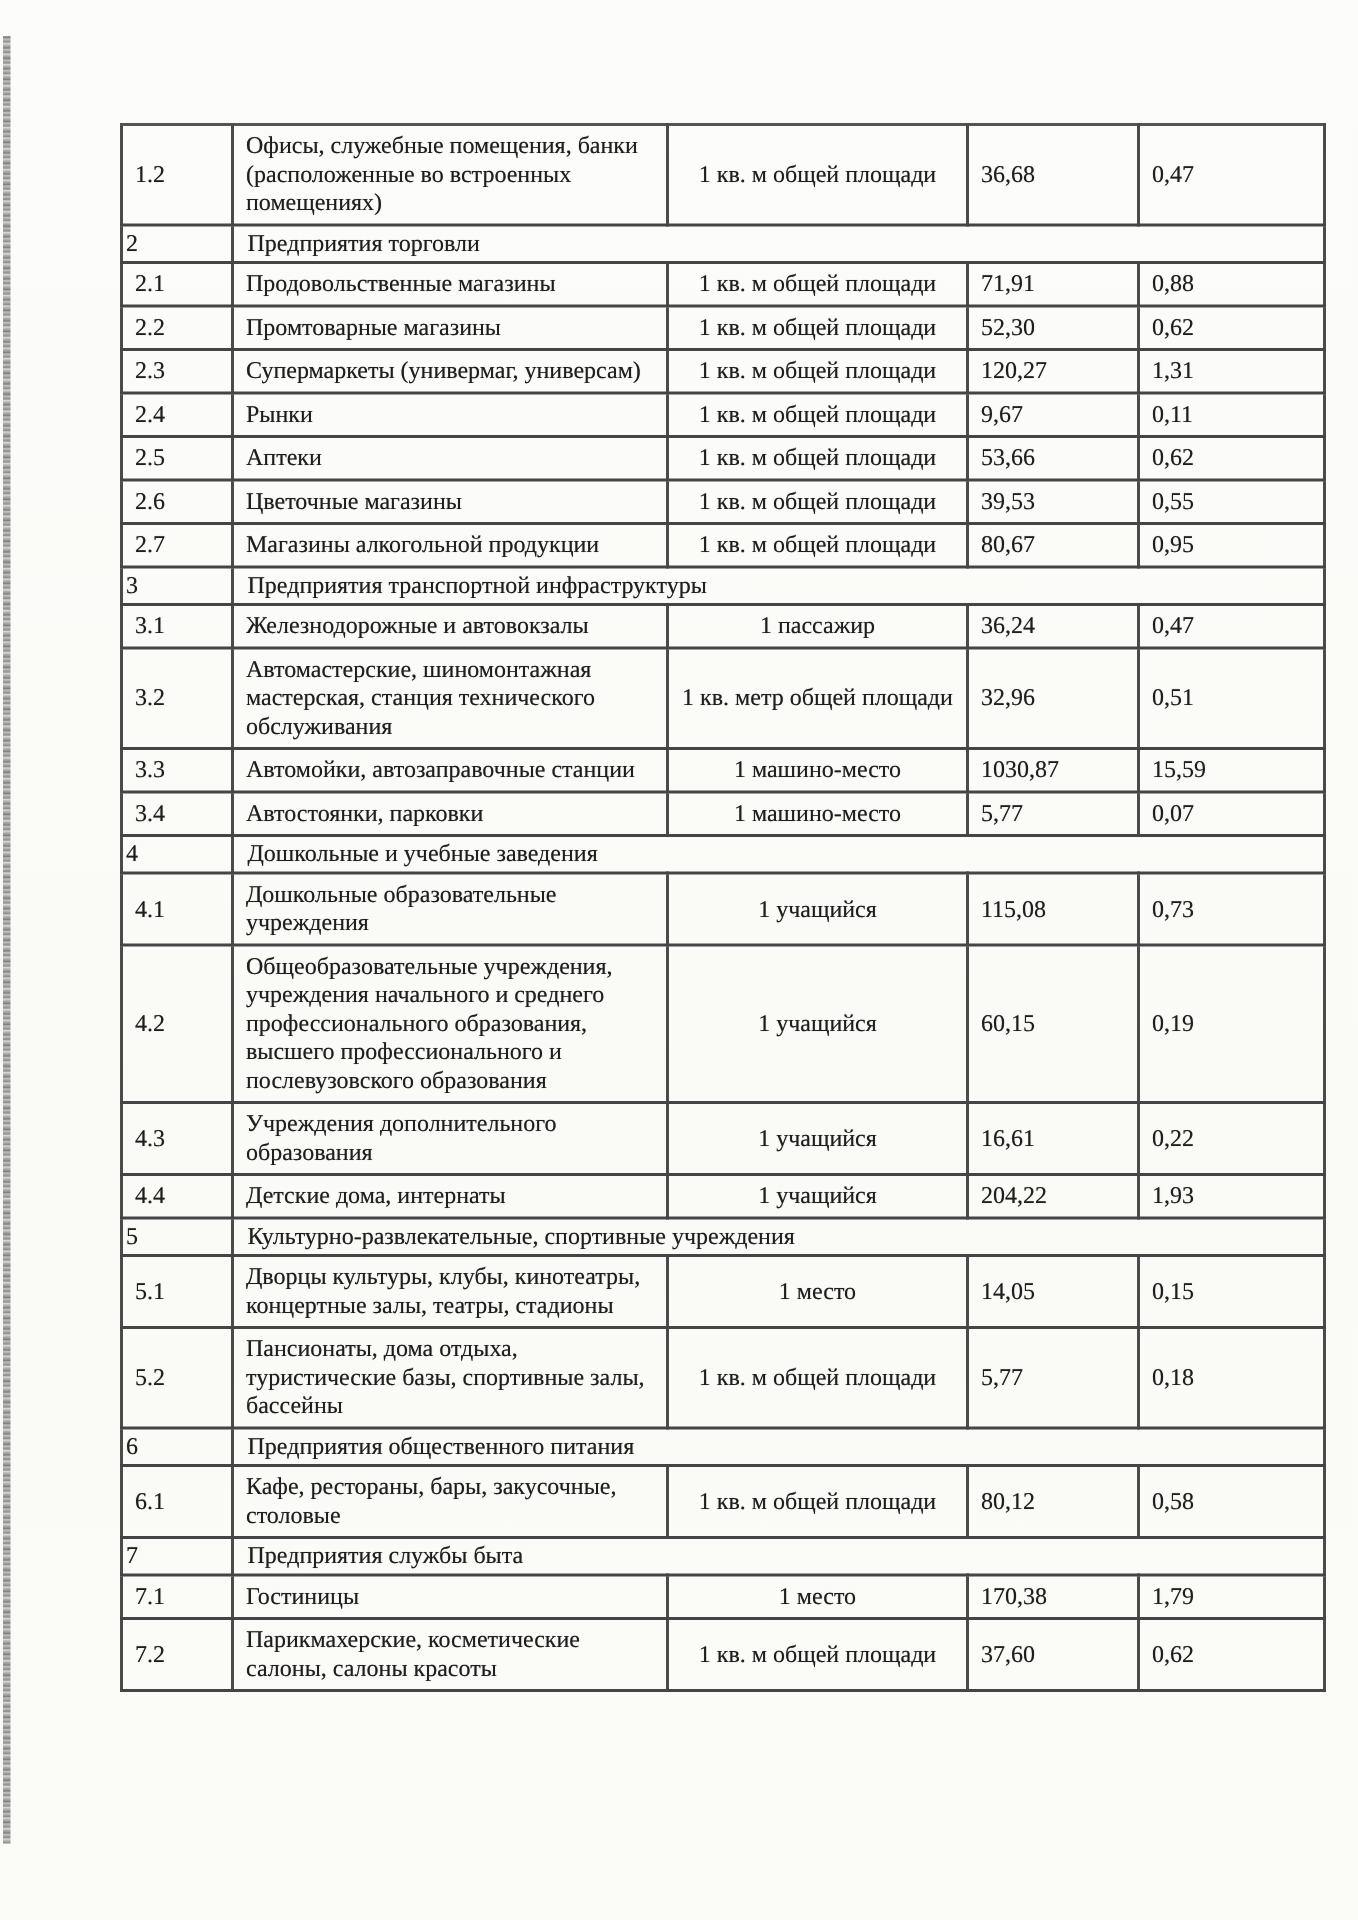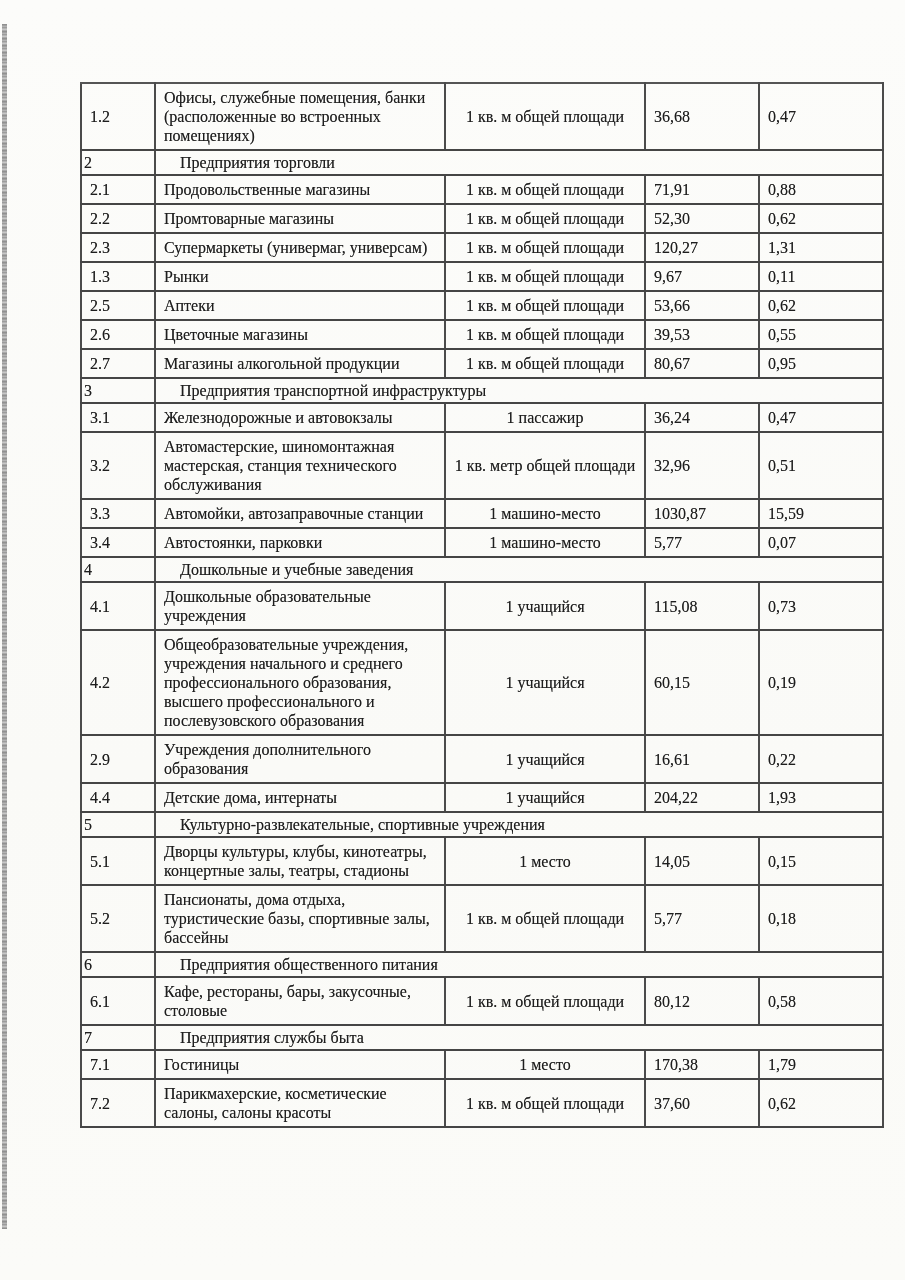--- a/index.html
+++ b/index.html
@@ -50,21 +50,21 @@
   .col-unit  { width: 200px; }
   .col-v1    { width: 114px; }
   .col-v2    { width: 124px; }
 
   tr.item-row td { padding: 4px 8px; }
   td.cell-num  { text-align: left; padding-left: 2px; padding-right: 2px; }
   td.cell-name { text-align: left; padding-left: 8px; padding-right: 12px; }
   td.cell-unit { text-align: center; padding-left: 14px; padding-right: 14px; font-family: Liberation Serif, serif; }
   td.cell-val  { }
 
-  tr.section-row td { padding: 2px 24px; }
+  tr.section-row td { padding: 2px 9px; }
   tr.section-row td.cell-num { padding: 2px 2px; }
   td.cell-section-title { text-align: left; }
 
   
   .doc-table tr td { border-top-color: #555; border-bottom-color: #454545; }
 </style>
 </head>
 <body>
 
 <div class="page">
@@ -106,21 +106,21 @@
     <td class="cell-val">0,62</td>
   </tr>
           <tr class="item-row">
     <td class="cell-num">2.3</td>
     <td class="cell-name">Супермаркеты (универмаг, универсам)</td>
     <td class="cell-unit">1 кв. м общей площади</td>
     <td class="cell-val">120,27</td>
     <td class="cell-val">1,31</td>
   </tr>
           <tr class="item-row">
-    <td class="cell-num">1.3</td>
+    <td class="cell-num">2.4</td>
     <td class="cell-name">Рынки</td>
     <td class="cell-unit">1 кв. м общей площади</td>
     <td class="cell-val">9,67</td>
     <td class="cell-val">0,11</td>
   </tr>
           <tr class="item-row">
     <td class="cell-num">2.5</td>
     <td class="cell-name">Аптеки</td>
     <td class="cell-unit">1 кв. м общей площади</td>
     <td class="cell-val">53,66</td>
@@ -184,21 +184,21 @@
     <td class="cell-val">0,73</td>
   </tr>
           <tr class="item-row">
     <td class="cell-num">4.2</td>
     <td class="cell-name">Общеобразовательные учреждения, учреждения начального и среднего профессионального образования, высшего профессионального и послевузовского образования</td>
     <td class="cell-unit">1 учащийся</td>
     <td class="cell-val">60,15</td>
     <td class="cell-val">0,19</td>
   </tr>
           <tr class="item-row">
-    <td class="cell-num">2.9</td>
+    <td class="cell-num">4.3</td>
     <td class="cell-name">Учреждения дополнительного образования</td>
     <td class="cell-unit">1 учащийся</td>
     <td class="cell-val">16,61</td>
     <td class="cell-val">0,22</td>
   </tr>
           <tr class="item-row">
     <td class="cell-num">4.4</td>
     <td class="cell-name">Детские дома, интернаты</td>
     <td class="cell-unit">1 учащийся</td>
     <td class="cell-val">204,22</td>

